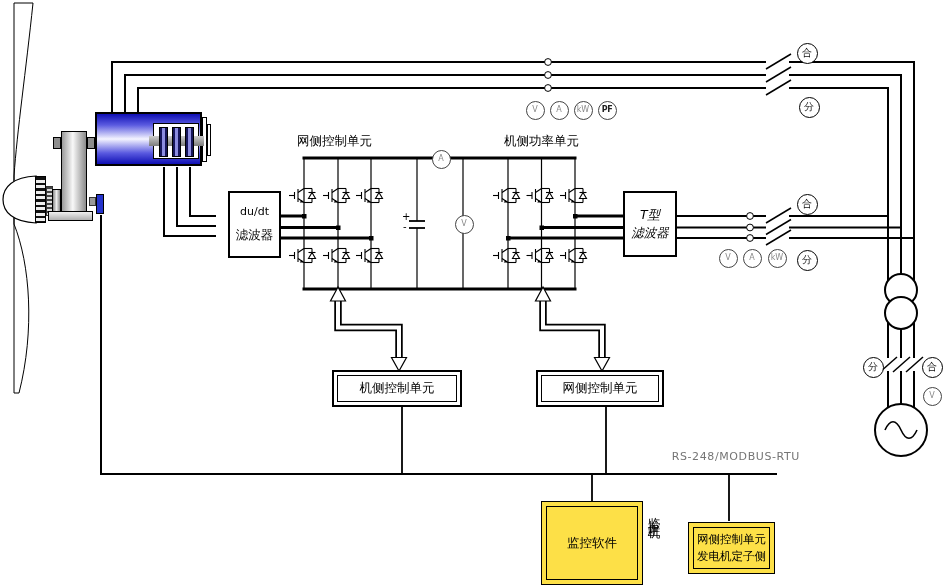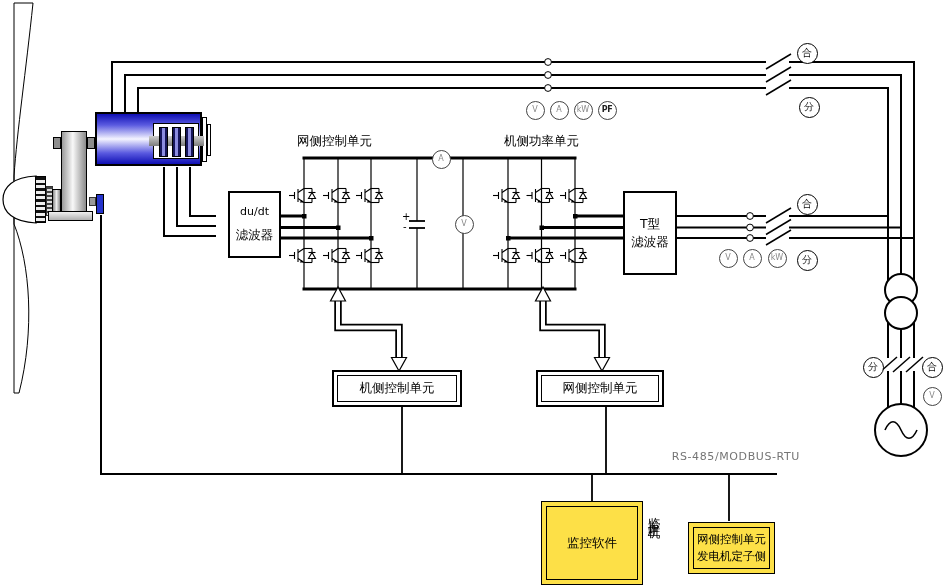--- a/index.html
+++ b/index.html
@@ -221,40 +221,40 @@
   <div class="part" style="left:202px;top:117px;width:5px;height:45px;border:1.3px solid #000;background:#fff;"></div>
   <div class="part" style="left:207px;top:124px;width:4px;height:32px;border:1.3px solid #000;background:#fff;"></div>
   <div class="part" style="left:96px;top:194px;width:8px;height:20px;border:1px solid #000;background:#2433cc;"></div>
   <div class="part" style="left:89px;top:197px;width:7px;height:9px;border:1px solid #333;background:#999;"></div>
 
   <div class="obox" style="left:228px;top:191px;width:53px;height:67px;gap:6px;">
     <span class="ctext" style="font-size:11px;">du/dt</span>
     <span class="ctext">滤波器</span>
   </div>
 
-  <div class="obox" style="left:623px;top:191px;width:54px;height:84px;">
+  <div class="obox" style="left:623px;top:191px;width:54px;height:66px;font-style:italic;">
     <span class="ctext">T型</span>
     <span class="ctext">滤波器</span>
   </div>
 
   <div class="lbl" style="left:297px;top:133px;">网侧控制单元</div>
   <div class="lbl" style="left:504px;top:133px;">机侧功率单元</div>
 
   <div class="obox" style="left:536px;top:370px;width:128px;height:37px;padding:3px;">
     <div style="border:1.2px solid #000;width:100%;height:100%;display:flex;align-items:center;justify-content:center;box-sizing:border-box;">
       <span class="ctext">网侧控制单元</span>
     </div>
   </div>
   <div class="obox" style="left:332px;top:370px;width:130px;height:37px;padding:3px;">
     <div style="border:1.2px solid #000;width:100%;height:100%;display:flex;align-items:center;justify-content:center;box-sizing:border-box;">
       <span class="ctext">机侧控制单元</span>
     </div>
   </div>
 
-  <div class="lbl" style="left:600px;top:450px;width:200px;text-align:right;font-size:11px;color:#757575;letter-spacing:0.6px;">RS-485/MODBUS-RTU</div>
+  <div class="lbl" style="left:600px;top:450px;width:200px;text-align:right;font-size:11px;color:#757575;letter-spacing:0.6px;">RS-248/MODBUS-RTU</div>
 
   <div class="dbox" style="left:541px;top:501px;width:102px;height:84px;">
     <div class="inner">
       <span class="ctext">监控软件</span>
     </div>
   </div>
   <div class="lbl vert" style="left:645px;top:507px;">监控主机</div>
 
   <div class="dbox" style="left:688px;top:522px;width:87px;height:52px;">
     <div class="inner" style="border-width:1.2px;">

